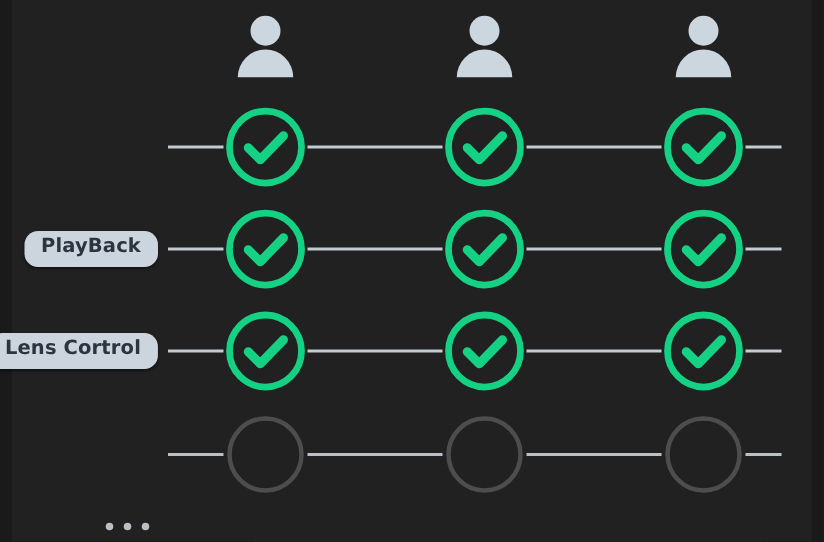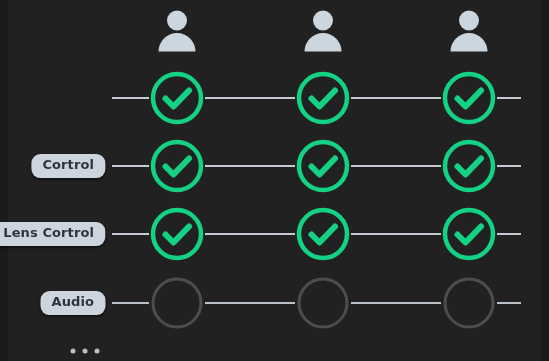--- a/index.html
+++ b/index.html
@@ -133,21 +133,21 @@
       <div class="node" style="left: 469px; top: 98px;">
         <svg viewBox="0 0 56 56">
           <circle cx="28" cy="28" fill="none" r="24" stroke="#14d184" stroke-width="4.5"></circle>
           <path d="M16.5 28.5 L24.5 36.5 L40 20.5" fill="none" stroke="#14d184" stroke-width="6" stroke-linecap="round" stroke-linejoin="round"></path>
         </svg>
       </div>
       <div class="connector" style="left: 112px; width: 37px; top: 166px;"></div>
       <div class="connector" style="left: 205px; width: 90px; top: 166px;"></div>
       <div class="connector" style="left: 351px; width: 90px; top: 166px;"></div>
       <div class="connector" style="left: 497px; width: 24px; top: 166px;"></div>
-      <div class="row-label" style="left: 105px; top: 166px;">Cortrol</div>
+      <div class="row-label" style="left: 105px; top: 166px;">PlayBack</div>
       <div class="node" style="left: 177px; top: 166px;">
         <svg viewBox="0 0 56 56">
           <circle cx="28" cy="28" fill="none" r="24" stroke="#14d184" stroke-width="4.5"></circle>
           <path d="M16.5 28.5 L24.5 36.5 L40 20.5" fill="none" stroke="#14d184" stroke-width="6" stroke-linecap="round" stroke-linejoin="round"></path>
         </svg>
       </div>
       <div class="node" style="left: 323px; top: 166px;">
         <svg viewBox="0 0 56 56">
           <circle cx="28" cy="28" fill="none" r="24" stroke="#14d184" stroke-width="4.5"></circle>
           <path d="M16.5 28.5 L24.5 36.5 L40 20.5" fill="none" stroke="#14d184" stroke-width="6" stroke-linecap="round" stroke-linejoin="round"></path>
@@ -179,21 +179,20 @@
       <div class="node" style="left: 469px; top: 234px;">
         <svg viewBox="0 0 56 56">
           <circle cx="28" cy="28" fill="none" r="24" stroke="#14d184" stroke-width="4.5"></circle>
           <path d="M16.5 28.5 L24.5 36.5 L40 20.5" fill="none" stroke="#14d184" stroke-width="6" stroke-linecap="round" stroke-linejoin="round"></path>
         </svg>
       </div>
       <div class="connector dim" style="left: 112px; width: 37px; top: 303px;"></div>
       <div class="connector dim" style="left: 205px; width: 90px; top: 303px;"></div>
       <div class="connector dim" style="left: 351px; width: 90px; top: 303px;"></div>
       <div class="connector dim" style="left: 497px; width: 24px; top: 303px;"></div>
-      <div class="row-label" style="left: 105px; top: 303px;">Audio</div>
       <div class="node" style="left: 177px; top: 303px;">
         <svg viewBox="0 0 56 56">
           <circle cx="28" cy="28" fill="none" r="24" stroke="#4d4d4d" stroke-width="3"></circle>
         </svg>
       </div>
       <div class="node" style="left: 323px; top: 303px;">
         <svg viewBox="0 0 56 56">
           <circle cx="28" cy="28" fill="none" r="24" stroke="#4d4d4d" stroke-width="3"></circle>
         </svg>
       </div>

